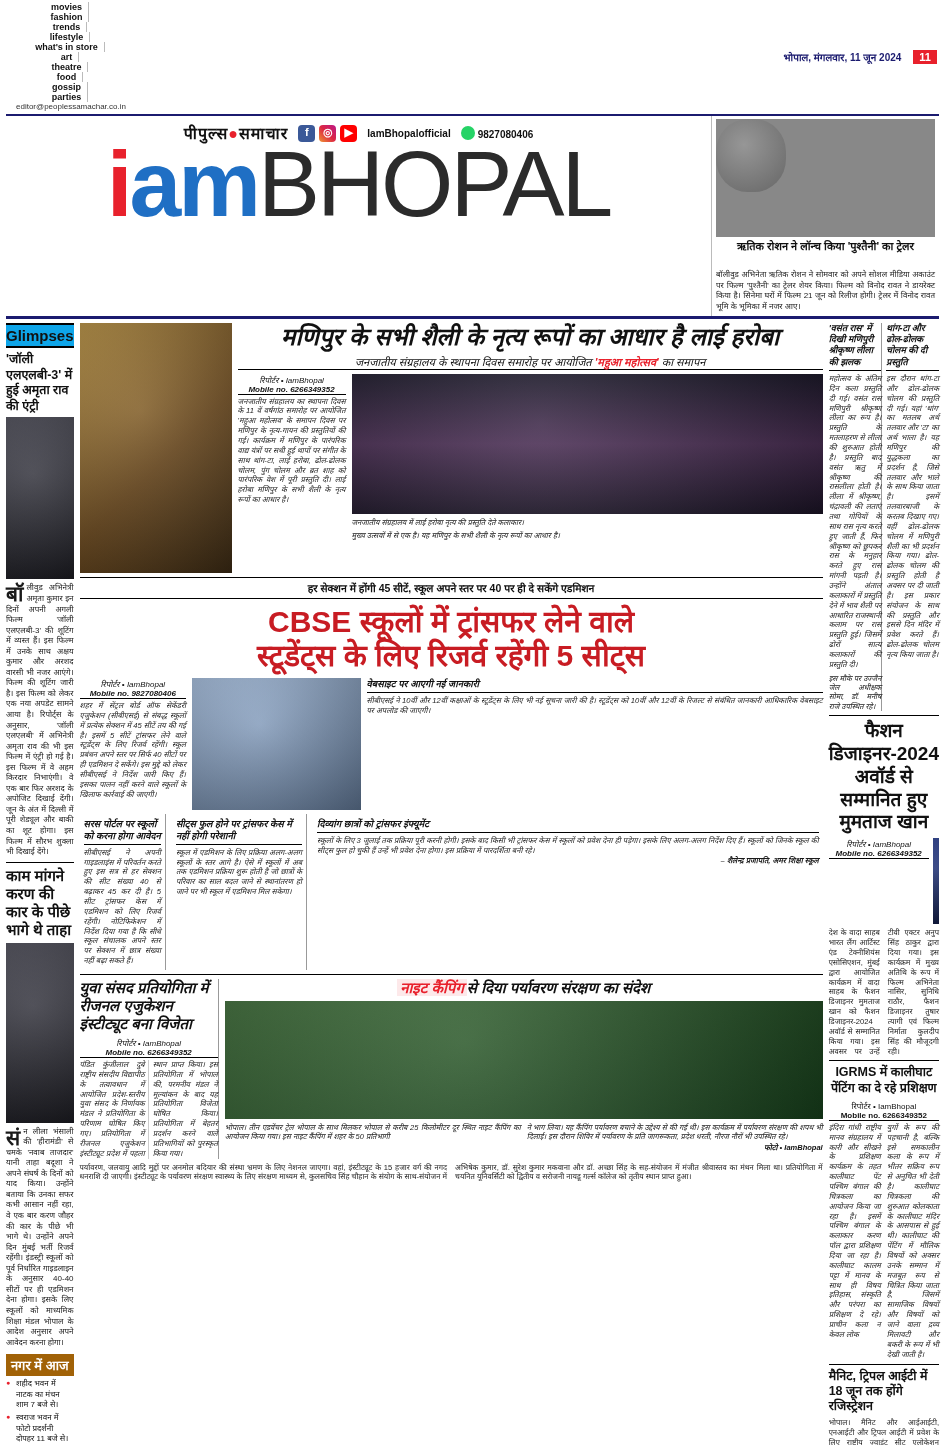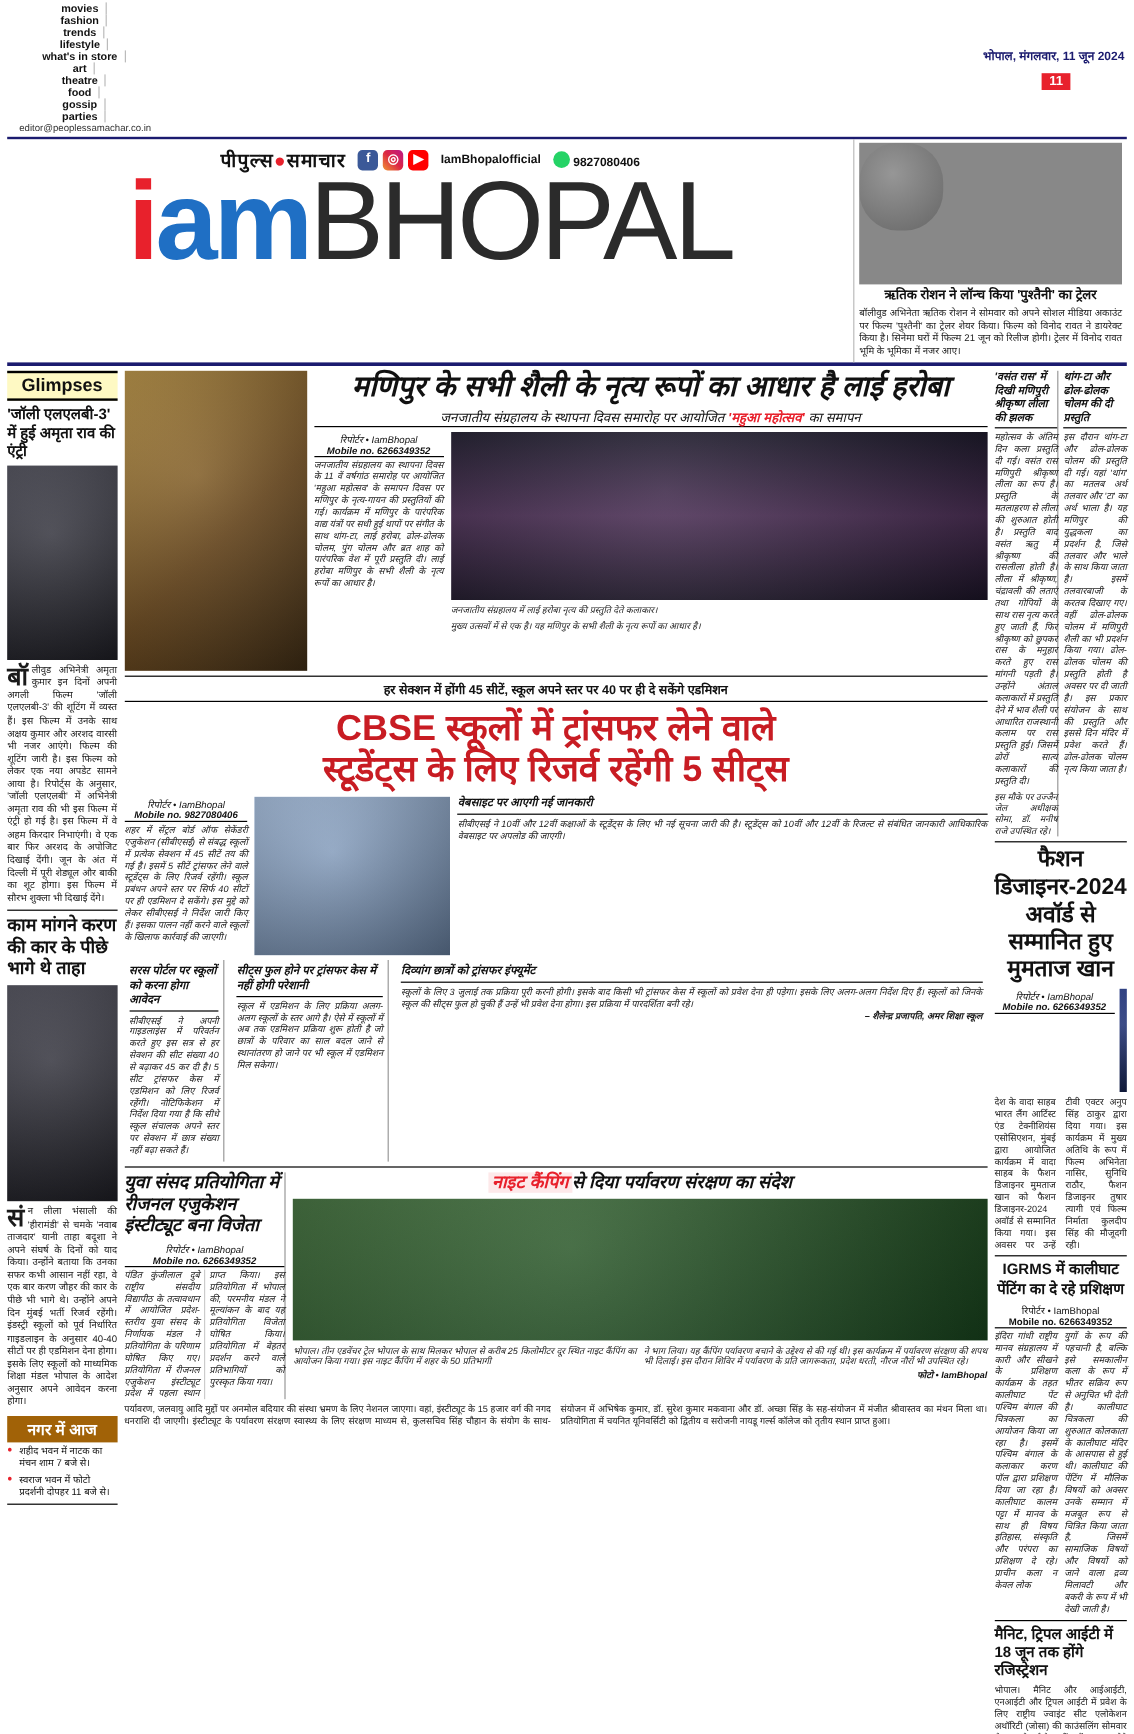--- a/index.html
+++ b/index.html
@@ -16,21 +16,21 @@
   
   .topbar {
     display:flex; align-items:center; justify-content:space-between;
     border-bottom:2px solid #1b1b6f; padding:2px 2px 3px 2px;
     font-size:9px; font-weight:bold;
   }
   .topnav { display:flex; gap:0; align-items:center; flex-wrap:nowrap;flex-direction:column; }
   .topnav span.item { padding:0 6px; border-right:1px solid #bbb; color:#111; white-space:nowrap; }
   .topnav span.item:last-child { border-right:none; }
   .topmail { font-size:8px; font-weight:normal; color:#333; margin-left:8px; white-space:nowrap;}
-  .topright { display:flex; align-items:center; gap:8px; font-size:10px;flex-direction:column; }
+  .topright { display:flex; align-items:center; gap:8px; font-size:10px; }
   .topright .date { color:#1b1b6f; font-weight:bold; }
   .pagenum {
     background:#e8212c; color:#fff; font-size:11px; font-weight:bold;
     padding:1px 6px; margin-left:4px;
   }
 
   
   .masthead { display:flex; border-bottom:3px solid #1b1b6f; }
   .mast-left { flex:1 1 auto; position:relative; padding-bottom:4px; }
   .mast-sub {
@@ -54,21 +54,21 @@
   }
   .logo .i { color:#e8212c; }
   .logo .am { color:#1f6fc4; }
   .logo .bhopal { color:#2b2b2b; font-weight:normal; }
   .mast-right {
     width:228px; border-left:1px solid #bbb; padding:3px 4px;
     display:flex; flex-direction:column; font-size:8.5px;
   }
   .mr-photo { width:100%; height:118px; background:linear-gradient(160deg,#6d5a4c,#2c2320); position:relative; overflow:hidden;}
   .mr-photo:after{ content:""; position:absolute; left:34%; top:16%; width:32%; height:62%; border-radius:45%; background:#c79a78;}
-  .mr-title { font-size:11px; font-weight:bold; line-height:1.25; text-align:center; margin:3px 0 2px; }
+  .mr-title { font-size:11px; font-weight:bold; line-height:1.25; text-align:center; margin:3px 0 16px; }
   .mr-body { font-size:8px; line-height:1.35; text-align:justify; color:#222;}
 
   
   .rule { border-top:1px solid #000; }
   .red { color:#e8212c; }
   .byline { font-size:8px; text-align:center; }
   .mobile { font-size:8px; text-align:center; font-weight:bold; }
   .cap { font-size:7.5px; line-height:1.25; color:#222; text-align:justify; }
   .body { font-size:8px; line-height:1.32; text-align:justify; color:#1a1a1a; }
   .body8 { font-size:7.6px; line-height:1.3; text-align:justify; color:#1a1a1a; }
@@ -86,21 +86,21 @@
     background:radial-gradient(circle at 40% 35%, rgba(255,255,255,.12), rgba(0,0,0,.25));
   }
 
   
   .main { display:flex; gap:6px; margin-top:4px; }
   .col-left { width:150px; }
   .col-mid { flex:1 1 auto; }
   .col-right { width:238px; }
 
   .glimpses-hd {
-    background:#fef9c3; font-weight:bold; font-size:15px; padding:2px 12px;
+    background:#0ea5e9; font-weight:bold; font-size:15px; padding:2px 0;
     border-top:2px solid #000; border-bottom:2px solid #000; display:inline-block; width:100%;
   }
   .lead-hl { font-size:12.5px; font-weight:bold; line-height:1.25; margin:4px 0 3px; }
   .dropcap::first-letter { font-size:21px; font-weight:bold; float:left; line-height:0.95; padding:1px 3px 0 0; }
 
   
   .manipur-hd { font-size:24px; font-weight:bold; line-height:1.15; text-align:center; }
   .manipur-sub { font-size:11px; text-align:center; margin:3px 0 2px; }
 
   

